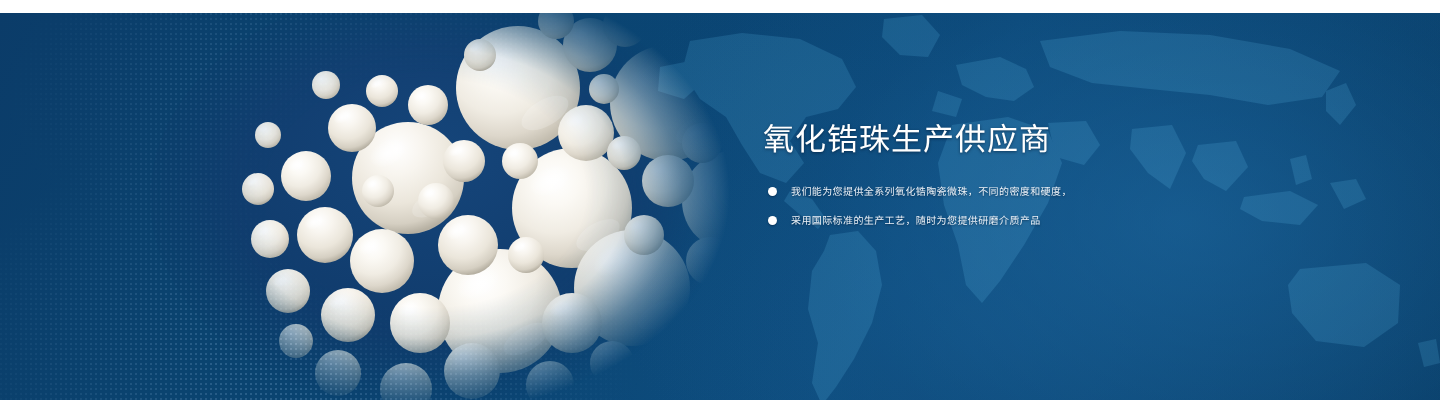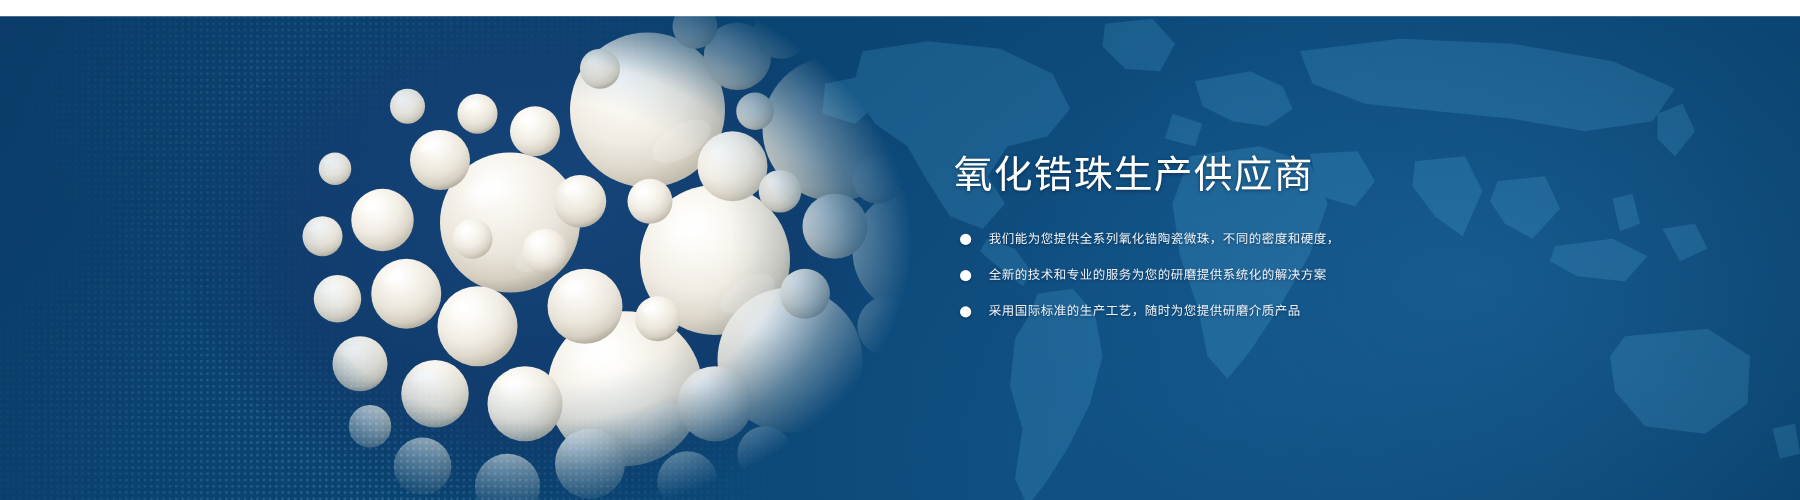--- a/index.html
+++ b/index.html
@@ -326,22 +326,18 @@
   <div class="copy">
     <h1 class="headline">氧化锆珠生产供应商</h1>
 
     <ul class="bullets">
       <li>
         <span class="dot"></span>
         <span>我们能为您提供全系列氧化锆陶瓷微珠，不同的密度和硬度，</span>
       </li>
       <li>
         <span class="dot"></span>
-        <span>全新的技术和专业的服务为您的研磨提供系统化的解决方案</span>
-      </li>
-      <li>
-        <span class="dot"></span>
         <span>采用国际标准的生产工艺，随时为您提供研磨介质产品</span>
       </li>
     </ul>
   </div>
 
 </div>
 
 </body></html>

